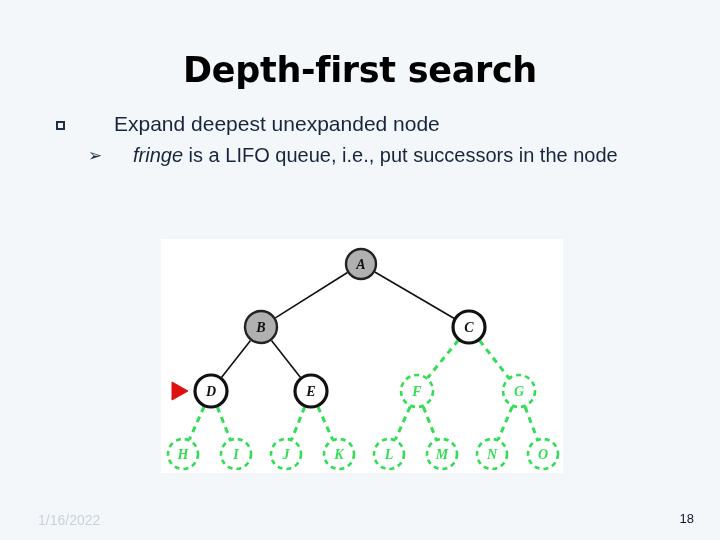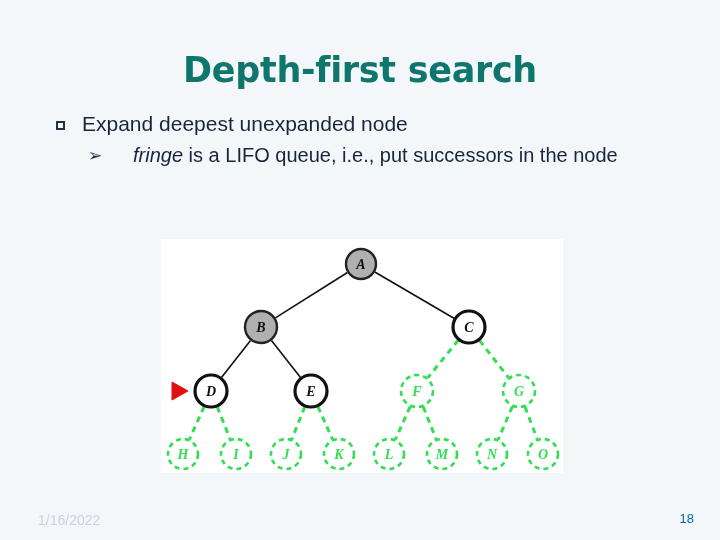--- a/index.html
+++ b/index.html
@@ -23,36 +23,37 @@
 
   
   .title {
     position: absolute;
     left: 0;
     top: 50px;
     width: 720px;
     text-align: center;
     font-size: 35px;
     font-weight: bold;
-    color: #0f766e;
+    color: #000000;
     letter-spacing: -0.3px;
     font-family: "DejaVu Sans", sans-serif;
   }
 
   
   .body {
     position: absolute;
     left: 50px;
     top: 108px;
     width: 640px;
   }
   .bullet-row {
     display: flex;
     align-items: flex-end;
     margin-bottom: 2px;
+    gap: 32px;
   }
   .bullet-mark {
     flex: 0 0 auto;
     width: 32px;
     font-size: 15px;
     line-height: 30px;
     padding-top: 1px;
   }
   .sq {
     display: inline-block;
@@ -122,21 +123,21 @@
     top: 512px;
     font-size: 14px;
     color: #c9d2dc;
     font-family: "Liberation Sans", sans-serif;
   }
   .footer-page {
     position: absolute;
     right: 26px;
     top: 511px;
     font-size: 13px;
-    color: #0369a1;
+    color: #0f172a;
     font-family: "Liberation Sans", sans-serif;
   }
 </style>
 </head>
 <body>
 
 <div class="slide">
 
   <div class="title">Depth-first search</div>
 

